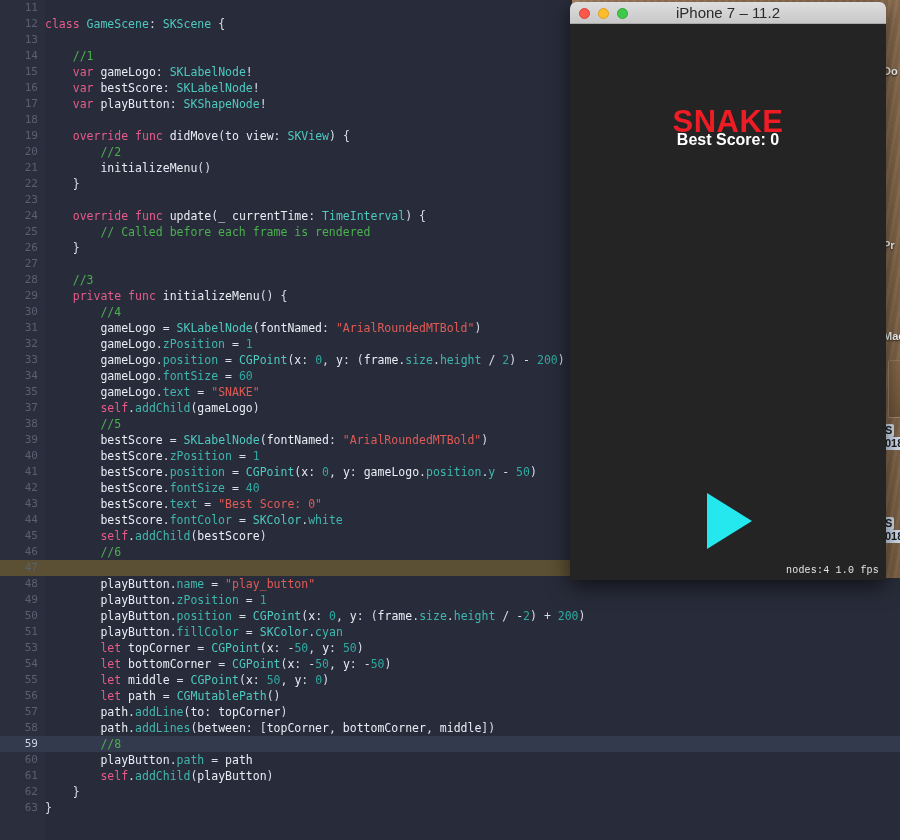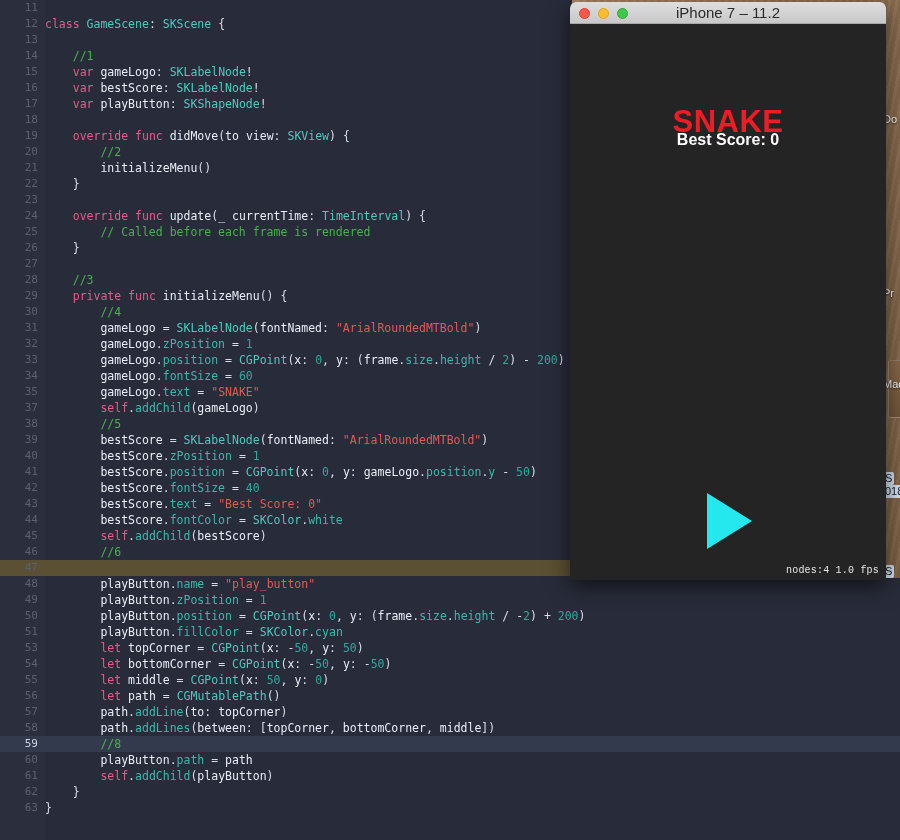--- a/index.html
+++ b/index.html
@@ -52,26 +52,25 @@
   }
   .bg-window-l2 {
     position: absolute; left: 0px; top: 186px; width: 9px; height: 18px;
     background: #f6f6f6; border: 1px solid #c9c9c9; border-left: none;
   }
 
   
   .desk-icon {
     position: absolute;
     font-family: "Liberation Sans", sans-serif;
-    font-size: 11px; font-weight: normal;
+    font-size: 11px; font-weight: bold;
     color: #ffffff;
     text-shadow: 0 1px 2px rgba(0,0,0,.75);
     white-space: nowrap;
     line-height: 13px;
-    margin-top: 48px;
   }
   .desk-icon.sel {
     background: #d5e3f5; color: #1b1b1b; text-shadow: none;
     border-radius: 2px; padding: 0 2px;
   }
   .desk-thumb {
     position: absolute; background: linear-gradient(160deg,#8a6a4b,#6f5539);
     border: 1px solid rgba(255,255,255,.25); border-radius: 2px;
   }
 

